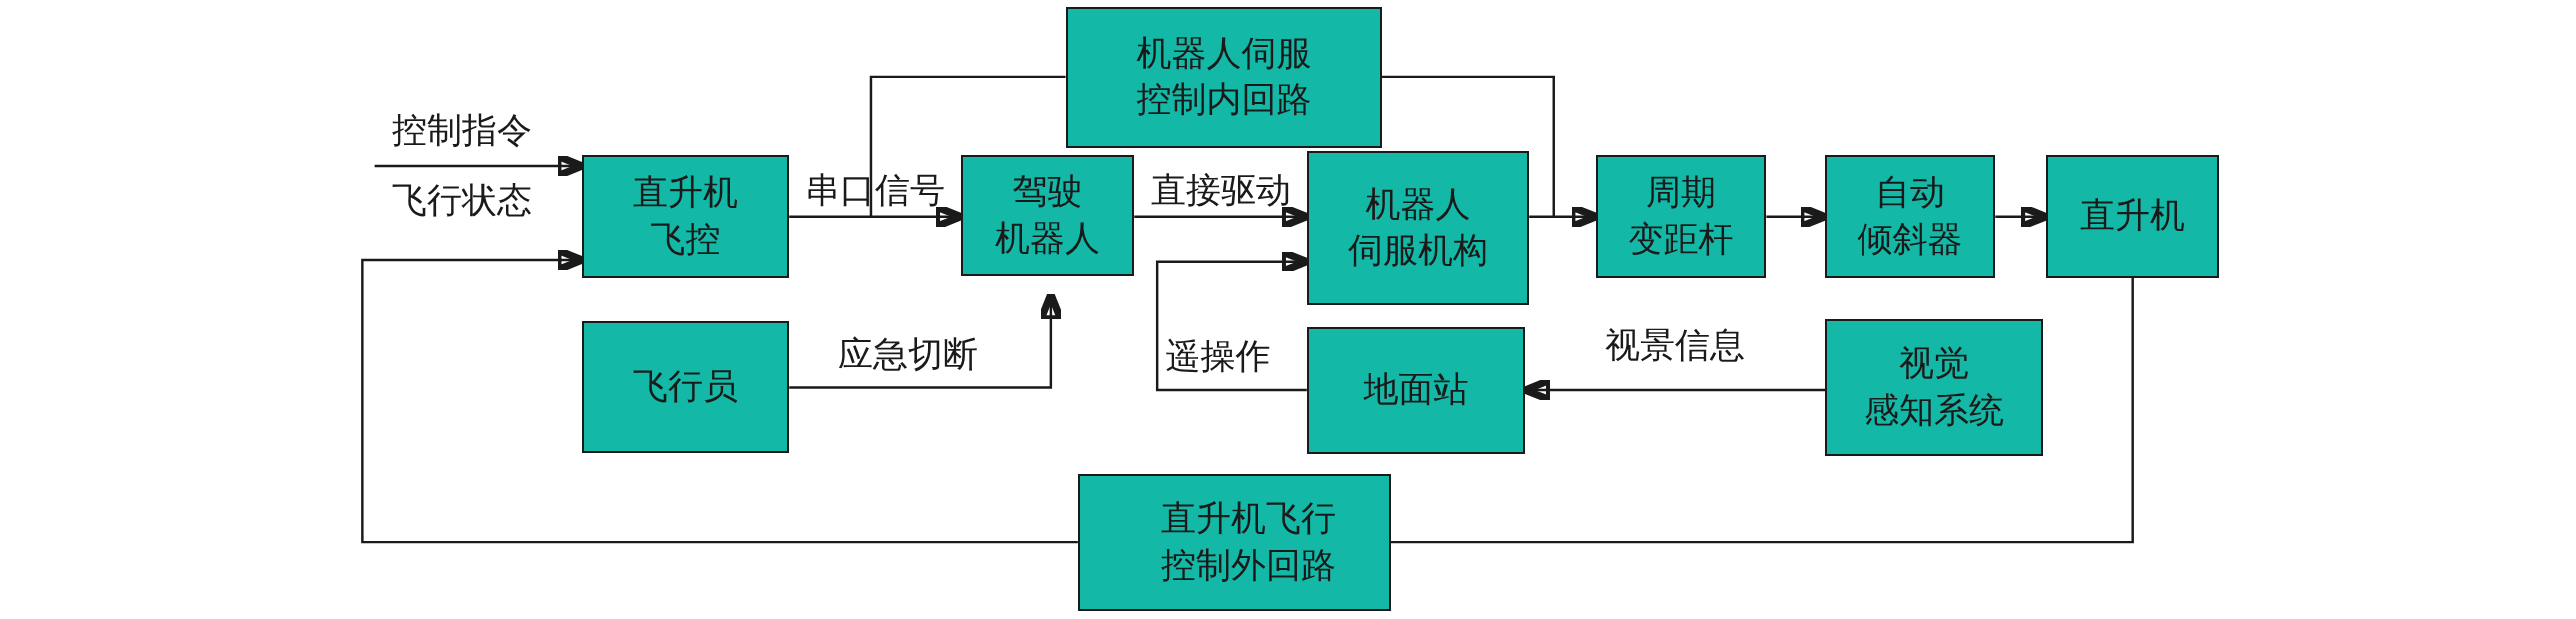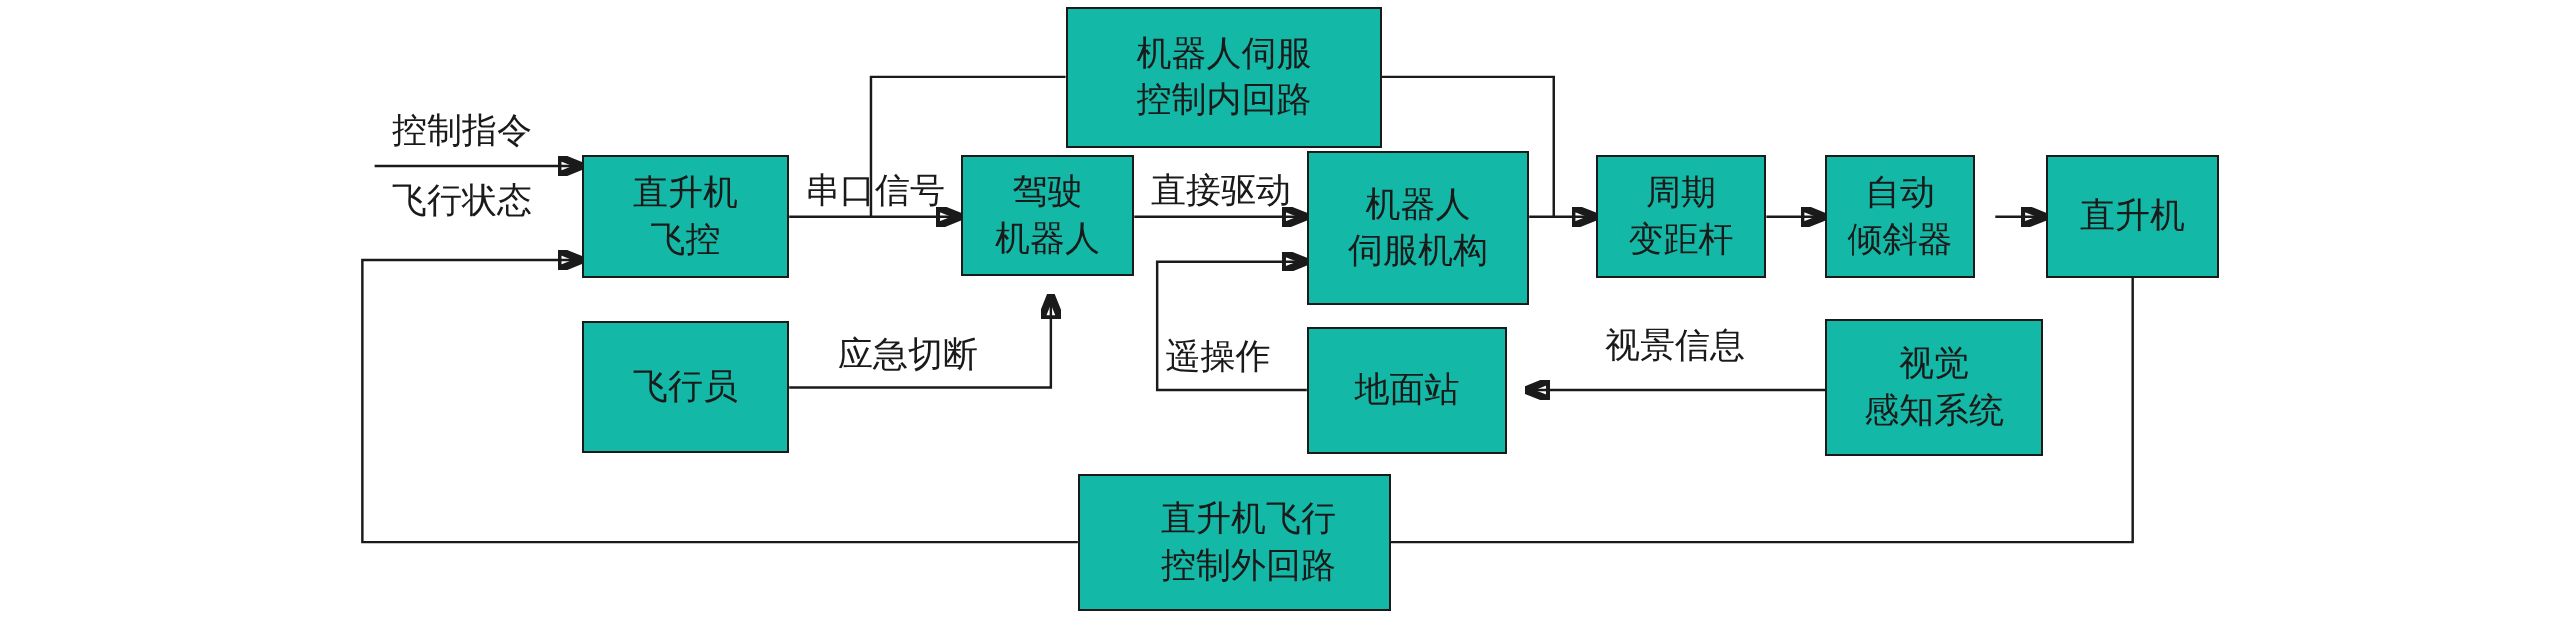--- a/index.html
+++ b/index.html
@@ -92,34 +92,34 @@
   <div class="node" style="left:1307px; top:151px; width:222px; height:154px;">
     <span class="node-label">机器人
 伺服机构</span>
   </div>
 
   <div class="node" style="left:1596px; top:155px; width:170px; height:123px;">
     <span class="node-label">周期
 变距杆</span>
   </div>
 
-  <div class="node" style="left:1825px; top:155px; width:150px; height:123px;">
+  <div class="node" style="left:1825px; top:155px; width:170px; height:123px;">
     <span class="node-label">自动
 倾斜器</span>
   </div>
 
   <div class="node" style="left:2046px; top:155px; width:173px; height:123px;">
     <span class="node-label">直升机</span>
   </div>
 
   <div class="node" style="left:582px; top:321px; width:207px; height:132px;">
     <span class="node-label">飞行员</span>
   </div>
 
-  <div class="node" style="left:1307px; top:327px; width:200px; height:127px;">
+  <div class="node" style="left:1307px; top:327px; width:218px; height:127px;">
     <span class="node-label">地面站</span>
   </div>
 
   <div class="node" style="left:1825px; top:319px; width:218px; height:137px;">
     <span class="node-label">视觉
 感知系统</span>
   </div>
 
   <div class="node" style="left:1066px; top:6.5px; width:316px; height:141px;">
     <span class="node-label">机器人伺服

